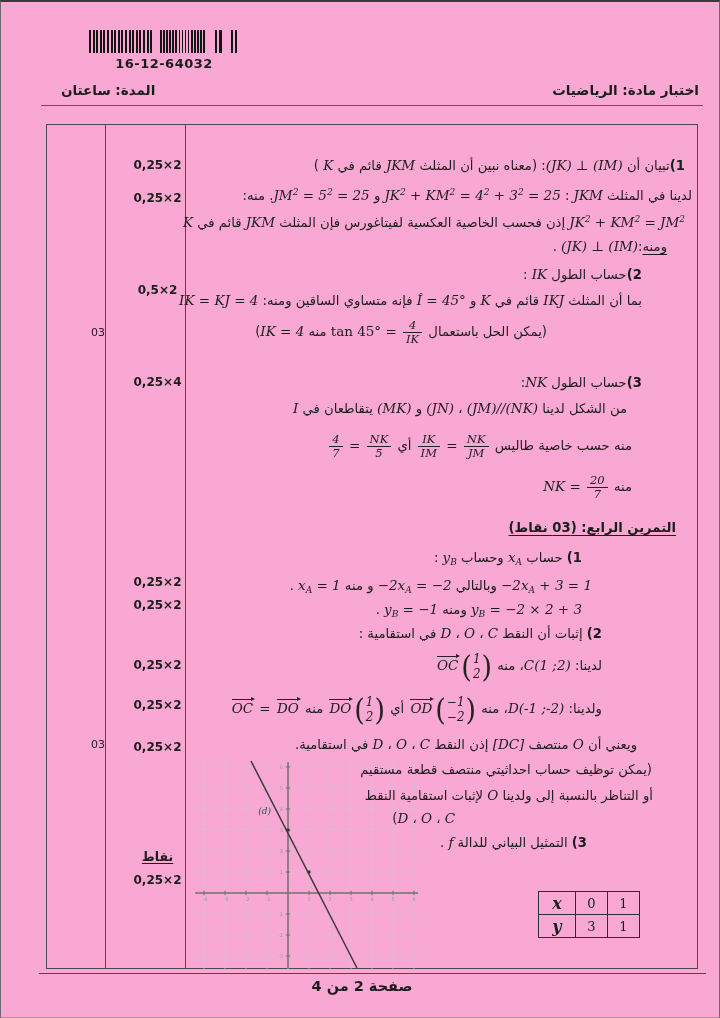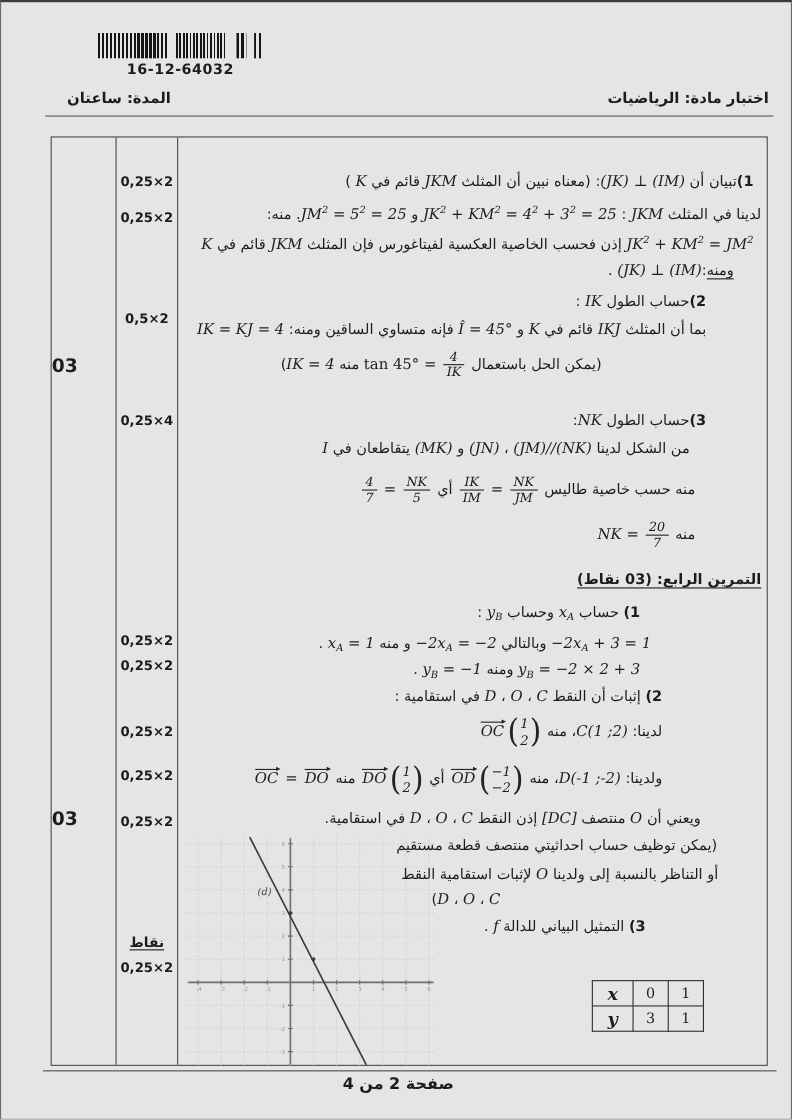--- a/index.html
+++ b/index.html
@@ -1,38 +1,38 @@
 <!DOCTYPE html>
 <html lang="ar"><head>
 <meta charset="utf-8">
 <style>
   html,body{margin:0;padding:0;background:#ffffff;}
-  #page{position:relative;width:720px;height:1018px;background:#e5e5e5;overflow:hidden;
+  #page{position:relative;width:720px;height:1018px;background:#f9a8d4;overflow:hidden;
         font-family:"DejaVu Sans",sans-serif;color:#1c1c1c;
         border-top:2px solid #3a3a3a;border-left:1px solid #6a6a6a;border-right:1px solid #6a6a6a;border-bottom:1px solid #999;box-sizing:border-box;}
   
   #barcode{position:absolute;left:88px;top:28px;width:150px;height:23px;display:flex;}
   #barcode .bseg{height:100%;}
   #barcode .b1{width:64px;background:repeating-linear-gradient(90deg,#151515 0 2px,transparent 2px 3.6px);}
   #barcode .g1{width:7px;} #barcode .g2{width:9px;} #barcode .g3{width:7px;}
   #barcode .b2{width:46px;background:repeating-linear-gradient(90deg,#151515 0 1.6px,transparent 1.6px 3.1px);}
   #barcode .b3{width:9px;background:repeating-linear-gradient(90deg,#151515 0 2.2px,transparent 2.2px 4.4px);}
   #barcode .b4{width:8px;background:repeating-linear-gradient(90deg,#151515 0 2px,transparent 2px 4px);}
   #code{position:absolute;left:88px;top:54px;width:150px;text-align:center;font-weight:bold;font-size:13px;letter-spacing:.5px;}
   #hdr-title{position:absolute;right:20px;top:46px;direction:rtl;font-weight:bold;font-size:14px;white-space:nowrap;}
   #hdr-title .year{font-size:17px;font-family:"DejaVu Serif",serif;}
   #hdr-subject{position:absolute;right:20px;top:80px;direction:rtl;font-weight:bold;font-size:13.5px;}
   #hdr-duration{position:absolute;left:60px;top:80px;direction:rtl;font-weight:bold;font-size:13.5px;}
   #hdr-rule{position:absolute;left:40px;top:103px;width:662px;border-top:1.2px solid #5a5a5a;}
   
   #gridwrap{position:absolute;left:45px;top:122px;width:652px;height:845px;border:1.3px solid #4a4a4a;display:flex;box-sizing:border-box;}
   #total-col{position:relative;width:58px;border-right:1.2px solid #4a4a4a;}
-  #marks-col{position:relative;width:55px;border-right:1.2px solid #4a4a4a;}
+  #marks-col{position:relative;width:55px;border-right:1.2px solid #4a4a4a;margin-left:24px;}
   #content-col{position:relative;flex:1;}
-  .total{position:absolute;width:100%;text-align:left;font-weight:bold;font-size:17px;height:22px;line-height:22px;}
+  .total{position:absolute;width:100%;text-align:right;font-weight:normal;font-size:11px;height:22px;line-height:22px;}
   .mark{position:absolute;width:100%;text-align:center;font-weight:bold;font-size:12px;height:20px;line-height:20px;white-space:nowrap;}
   .mark.figlabel{font-size:12.5px;text-decoration:underline;text-underline-offset:2px;}
   
   .line{position:absolute;direction:rtl;white-space:nowrap;font-size:13.2px;height:22px;line-height:22px;}
   .line.tall{height:42px;line-height:42px;}
   .ar{font-family:"DejaVu Sans",sans-serif;}
   .b{font-weight:bold;}
   .u{text-decoration:underline;text-underline-offset:2.5px;}
   .mrun{font-family:"DejaVu Serif",serif;font-size:13.5px;}
   .mi{font-style:italic;}
@@ -184,21 +184,21 @@
         <div class="line" style="top: 56px; right: 5px;"><span class="ar">لدينا في المثلث </span><span class="mrun" dir="ltr"><span class="mi">JKM</span></span><span class="ar"> : </span><span class="mrun" dir="ltr"><span class="mi">JK</span><span class="msup">2</span><span class="mi"> + KM</span><span class="msup">2</span><span class="mi"> = 4</span><span class="msup">2</span><span class="mi"> + 3</span><span class="msup">2</span><span class="mi"> = 25</span></span><span class="ar"> و </span><span class="mrun" dir="ltr"><span class="mi">JM</span><span class="msup">2</span><span class="mi"> = 5</span><span class="msup">2</span><span class="mi"> = 25</span></span><span class="ar">. منه:</span></div>
         <div class="line" style="top: 83px; right: 12px;"><span class="mrun" dir="ltr"><span class="mi">JK</span><span class="msup">2</span><span class="mi"> + KM</span><span class="msup">2</span><span class="mi"> = JM</span><span class="msup">2</span></span><span class="ar"> إذن فحسب الخاصية العكسية لفيتاغورس فإن المثلث </span><span class="mrun" dir="ltr"><span class="mi">JKM</span></span><span class="ar"> قائم في </span><span class="mrun" dir="ltr"><span class="mi">K</span></span></div>
         <div class="line" style="top: 110px; right: 30px;"><span class="ar u">ومنه</span><span class="ar">:</span><span class="mrun" dir="ltr"><span class="mi">(JK) ⊥ (IM)</span></span><span class="ar"> .</span></div>
         <div class="line" style="top: 138px; right: 55px; margin-left: 24px;"><span class="ar b">2)</span><span class="ar">حساب الطول </span><span class="mrun" dir="ltr"><span class="mi">IK</span></span><span class="ar"> :</span></div>
         <div class="line" style="top: 164px; right: 55px;"><span class="ar">بما أن المثلث </span><span class="mrun" dir="ltr"><span class="mi">IKJ</span></span><span class="ar"> قائم في </span><span class="mrun" dir="ltr"><span class="mi">K</span></span><span class="ar"> و </span><span class="mrun" dir="ltr"><span class="mi">Î = 45°</span></span><span class="ar"> فإنه متساوي الساقين ومنه: </span><span class="mrun" dir="ltr"><span class="mi">IK = KJ = 4</span></span></div>
         <div class="line tall" style="top: 185px; right: 150px;"><span class="ar">(يمكن الحل باستعمال </span><span class="mrun" dir="ltr"><span class="mt">tan 45° = </span><span class="frac"><span class="fn">4</span><span class="fd">IK</span></span></span><span class="ar"> منه </span><span class="mrun" dir="ltr"><span class="mi">IK = 4</span></span><span class="ar">)</span></div>
         <div class="line" style="top: 246px; right: 55px;"><span class="ar b">3)</span><span class="ar">حساب الطول </span><span class="mrun" dir="ltr"><span class="mi">NK</span></span><span class="ar">:</span></div>
         <div class="line" style="top: 272px; right: 70px;"><span class="ar">من الشكل لدينا </span><span class="mrun" dir="ltr"><span class="mi">(JM)//(NK)</span></span><span class="ar"> ، </span><span class="mrun" dir="ltr"><span class="mi">(JN)</span></span><span class="ar"> و </span><span class="mrun" dir="ltr"><span class="mi">(MK)</span></span><span class="ar"> يتقاطعان في </span><span class="mrun" dir="ltr"><span class="mi">I</span></span></div>
         <div class="line tall" style="top: 299px; right: 65px;"><span class="ar">منه حسب خاصية طاليس </span><span class="mrun" dir="ltr"><span class="frac"><span class="fn">IK</span><span class="fd">IM</span></span><span class="mi"> = </span><span class="frac"><span class="fn">NK</span><span class="fd">JM</span></span></span><span class="ar"> أي </span><span class="mrun" dir="ltr"><span class="frac"><span class="fn">4</span><span class="fd">7</span></span><span class="mi"> = </span><span class="frac"><span class="fn">NK</span><span class="fd">5</span></span></span></div>
         <div class="line tall" style="top: 340px; right: 65px;"><span class="ar">منه </span><span class="mrun" dir="ltr"><span class="mi">NK = </span><span class="frac"><span class="fn">20</span><span class="fd">7</span></span></span></div>
-        <div class="line" style="top: 392px; right: 5px;"><span class="ar b u">التمرين الرابع: (03 نقاط)</span></div>
+        <div class="line" style="top: 392px; right: 21px;"><span class="ar b u">التمرين الرابع: (03 نقاط)</span></div>
         <div class="line" style="top: 421px; right: 115px;"><span class="ar b">1)</span><span class="ar"> حساب </span><span class="mrun" dir="ltr"><span class="msubw"><span class="mi">x</span><span class="msub">A</span></span></span><span class="ar"> وحساب </span><span class="mrun" dir="ltr"><span class="msubw"><span class="mi">y</span><span class="msub">B</span></span></span><span class="ar"> :</span></div>
         <div class="line" style="top: 449px; right: 105px;"><span class="mrun" dir="ltr"><span class="mi">−2</span><span class="msubw"><span class="mi">x</span><span class="msub">A</span></span><span class="mi"> + 3 = 1</span></span><span class="ar"> وبالتالي </span><span class="mrun" dir="ltr"><span class="mi">−2</span><span class="msubw"><span class="mi">x</span><span class="msub">A</span></span><span class="mi"> = −2</span></span><span class="ar"> و منه </span><span class="mrun" dir="ltr"><span class="msubw"><span class="mi">x</span><span class="msub">A</span></span><span class="mi"> = 1</span></span><span class="ar"> .</span></div>
         <div class="line" style="top: 473px; right: 115px;"><span class="mrun" dir="ltr"><span class="msubw"><span class="mi">y</span><span class="msub">B</span></span><span class="mi"> = −2 × 2 + 3</span></span><span class="ar"> ومنه </span><span class="mrun" dir="ltr"><span class="msubw"><span class="mi">y</span><span class="msub">B</span></span><span class="mi"> = −1</span></span><span class="ar"> .</span></div>
         <div class="line" style="top: 497px; right: 95px;"><span class="ar b">2)</span><span class="ar"> إثبات أن النقط </span><span class="mrun" dir="ltr"><span class="mi">C</span></span><span class="ar"> ، </span><span class="mrun" dir="ltr"><span class="mi">O</span></span><span class="ar"> ، </span><span class="mrun" dir="ltr"><span class="mi">D</span></span><span class="ar"> في استقامية :</span></div>
         <div class="line tall" style="top: 519px; right: 95px;"><span class="ar">لدينا: </span><span class="mrun" dir="ltr"><span class="mi">C(1 ;2)</span></span><span class="ar">، منه </span><span class="mrun" dir="ltr"><span class="vec">OC</span><span class="cv">
               <span class="cvcol">
                 <span>1</span>
                 <span>2</span>
               </span>
             </span></span></div>

